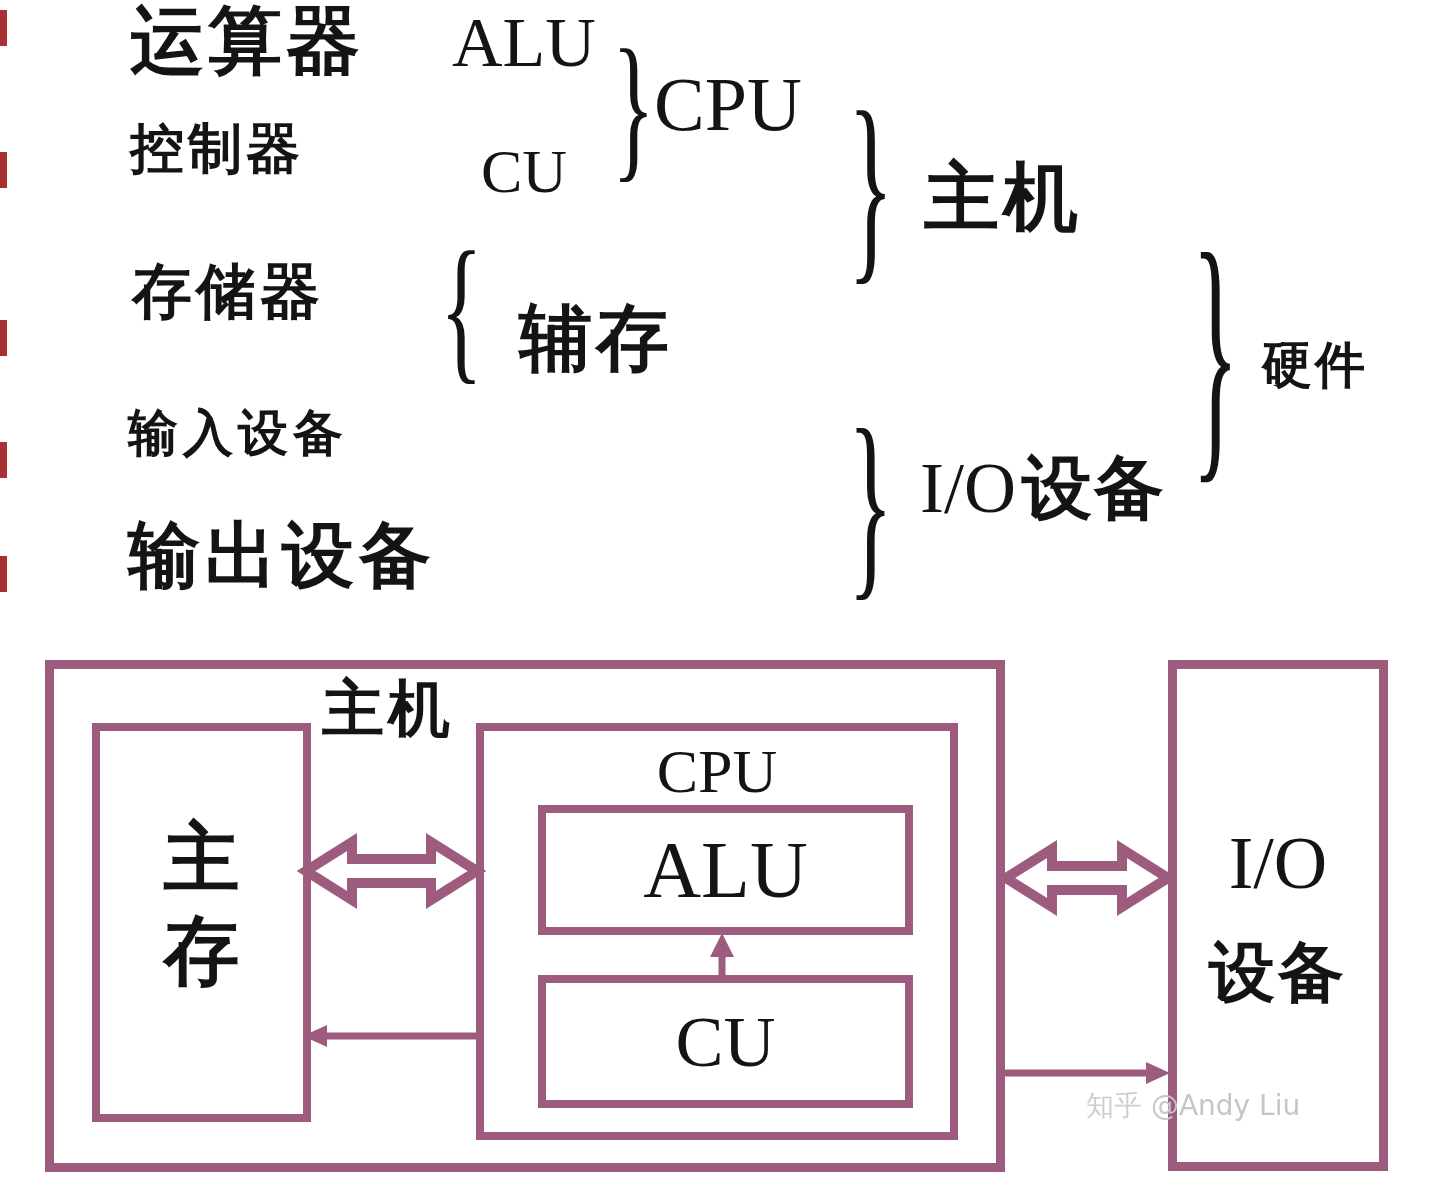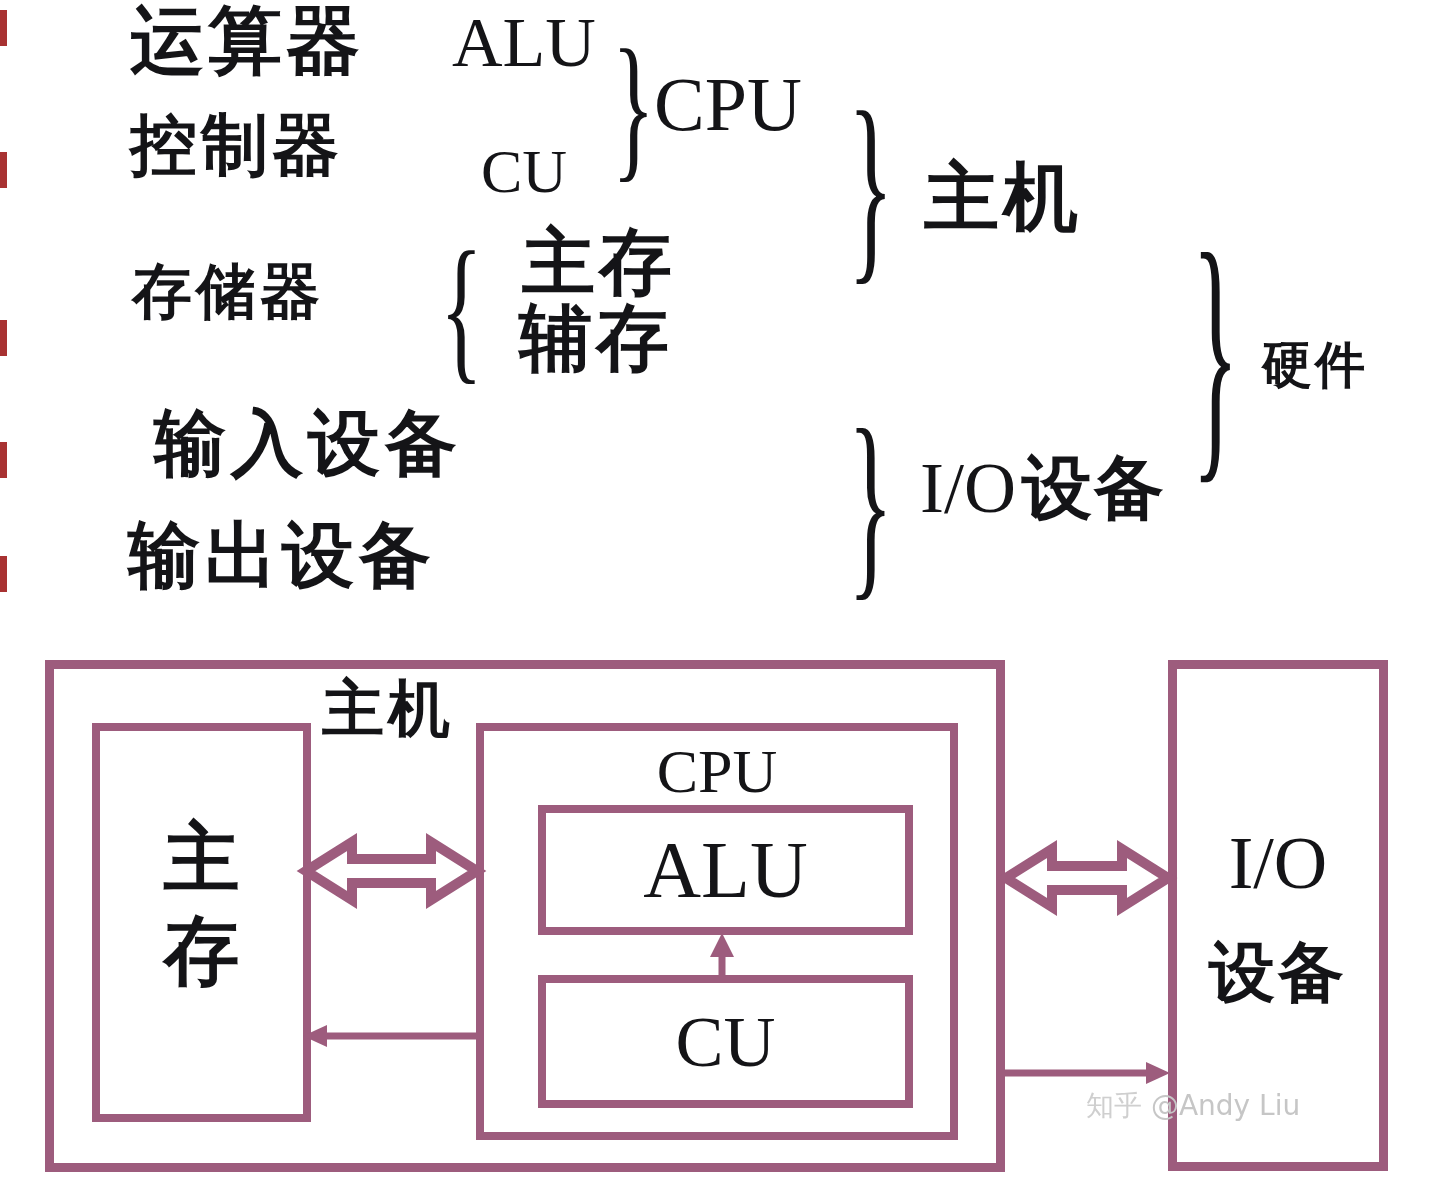--- a/index.html
+++ b/index.html
@@ -31,38 +31,37 @@
 
   <div class="edge" style="top:10px;height:36px;"></div>
   <div class="edge" style="top:152px;height:36px;"></div>
   <div class="edge" style="top:320px;height:36px;"></div>
   <div class="edge" style="top:442px;height:36px;"></div>
   <div class="edge" style="top:556px;height:36px;"></div>
 
   <div class="t cn" style="left:130px;top:4px;font-size:74px;letter-spacing:4px;">运算器</div>
   <div class="t lat" style="left:452px;top:8px;font-size:70px;">ALU</div>
 
-  <div class="t cn" style="left:130px;top:112px;font-size:67px;letter-spacing:4px;">控制器</div>
+  <div class="t cn" style="left:130px;top:126px;font-size:54px;letter-spacing:4px;font-family:Liberation Mono, monospace;">控制器</div>
   <div class="t lat" style="left:481px;top:140px;font-size:62px;">CU</div>
 
   <div class="brace" style="left:612px;top:25px;font-size:162px;transform:scaleX(.55);">}</div>
   <div class="t b" style="left:654px;top:66px;font-size:76px;">CPU</div>
 
   <div class="t cn" style="left:132px;top:266px;font-size:60px;letter-spacing:4px;font-family:Liberation Mono, monospace;">存储器</div>
   <div class="brace" style="left:440px;top:227px;font-size:162px;transform:scaleX(.55);">{</div>
-  <div class="t cn" style="left:522px;top:226px;font-size:73px;letter-spacing:4px;">主存</div>
   <div class="t cn" style="left:519px;top:302px;font-size:73px;letter-spacing:4px;">辅存</div>
 
   <div class="brace" style="left:848px;top:80px;font-size:210px;transform:scaleX(.45);">}</div>
   <div class="t cn" style="left:924px;top:160px;font-size:75px;letter-spacing:4px;">主机</div>
 
   <div class="brace" style="left:1192px;top:212px;font-size:278px;transform:scaleX(.35);">}</div>
   <div class="t cn" style="left:1262px;top:340px;font-size:50px;letter-spacing:3px;">硬件</div>
 
-  <div class="t cn" style="left:128px;top:408px;font-size:72px;letter-spacing:5px;margin-left:26px;">输入设备</div>
+  <div class="t cn" style="left:128px;top:408px;font-size:50px;letter-spacing:5px;">输入设备</div>
   <div class="t cn" style="left:128px;top:520px;font-size:72px;letter-spacing:5px;">输出设备</div>
 
   <div class="brace" style="left:848px;top:398px;font-size:208px;transform:scaleX(.45);">}</div>
   <div class="t" style="left:920px;top:452px;font-size:70px;display:flex;align-items:baseline;gap:6px;">
     <span class="b" style="font-size:72px;">I/O</span>
     <span class="cn" style="letter-spacing:2px;">设备</span>
   </div>
 
   <div class="box" style="left:45px;top:660px;width:960px;height:512px;border-width:9px;"></div>
 

